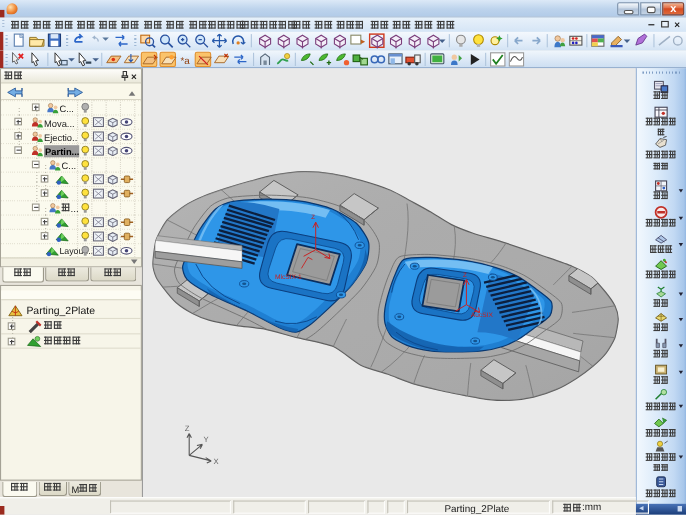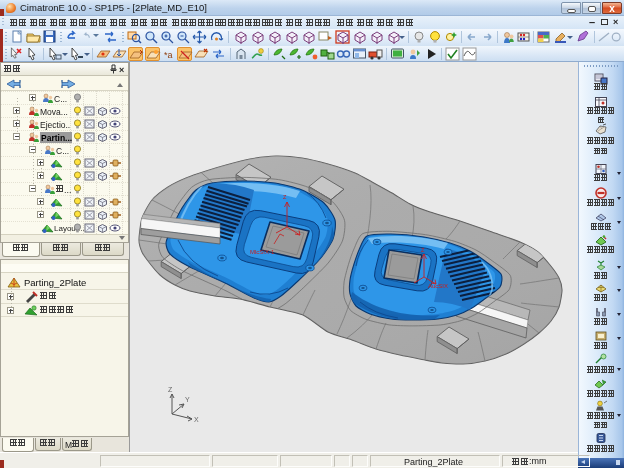--- a/index.html
+++ b/index.html
@@ -15,21 +15,20 @@
 .c.s{width:7px;height:7px;background-size:7px 1px,7px 1px,7px 1px,1px 7px,1px 7px,1px 6px;background-position:0 0,0 3px,0 6px,0.5px 0,5.5px 0,3px 1px}
 .tab{position:absolute;height:13px;font-size:9px;background:linear-gradient(#eceadf,#dcd9c7);border:1px solid #9b9889;border-top:none;border-radius:0 0 3px 3px;color:#222;text-align:center;padding-top:1px}
 .tab.act{background:#fbfaf0;height:14px;z-index:3}
 .scell{position:absolute;top:2px;height:12px;border:1px solid #c2c0b6;border-right-color:#fdfdfb;border-bottom-color:#fdfdfb}
 </style></head><body>
 <div id="app">
 
 <div class="abs" style="left:0;top:0;width:624px;height:16px;background:linear-gradient(#dce9f7,#bdd3ec 55%,#b2cbe8);border-bottom:1px solid #9cb6d6"></div>
 <div class="abs" style="left:0;top:9px;width:4px;height:7px;background:#9b2b1e"></div>
 <div class="abs" style="left:6px;top:3px;width:10px;height:10px;border-radius:50% 50% 50% 20%;background:radial-gradient(circle at 35% 35%,#ffe2b0,#ef8330 55%,#b34a16)"></div>
-<div class="abs" style="left:20px;top:3px;font-size:9.5px;color:#161616">CimatronE 10.0 - SP1P5 - [2Plate_MD_E10]</div>
 
 <div class="abs" style="left:561px;top:2px;width:20px;height:12px;border:1px solid #8094ac;border-radius:2px 0 0 2px;background:linear-gradient(#f6f9fc,#ccd8e7 45%,#b0c2d8 50%,#c5d4e5)">
  <span class="abs" style="left:5px;top:6px;width:9px;height:4px;background:#fdfdfd;border:1px solid #555;border-radius:2.5px"></span>
     </div>
 <div class="abs" style="left:582px;top:2px;width:19px;height:12px;border:1px solid #8094ac;background:linear-gradient(#f6f9fc,#ccd8e7 45%,#b0c2d8 50%,#c5d4e5)">
  <span class="abs" style="left:5px;top:3px;width:8px;height:6px;background:#fdfdfd;border:1px solid #555;border-radius:2px"></span>
     </div>
 <div class="abs" style="left:602px;top:2px;width:20px;height:12px;border:1px solid #7d3a28;border-radius:0 2px 2px 0;background:linear-gradient(#f3b591,#e2714b 40%,#d54a20 50%,#dd6a3c)">
  <span class="abs" style="left:0;top:0;width:18px;height:11px;color:#fff;font-size:10px;font-weight:bold;text-align:center;line-height:11px">x</span>
     </div>

